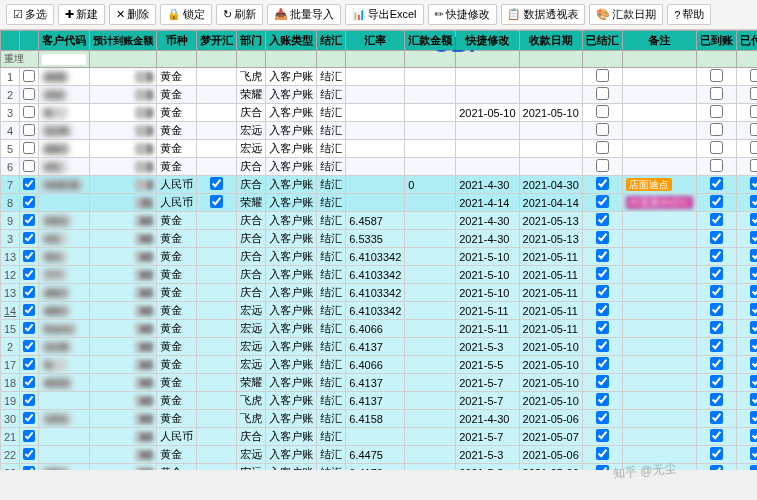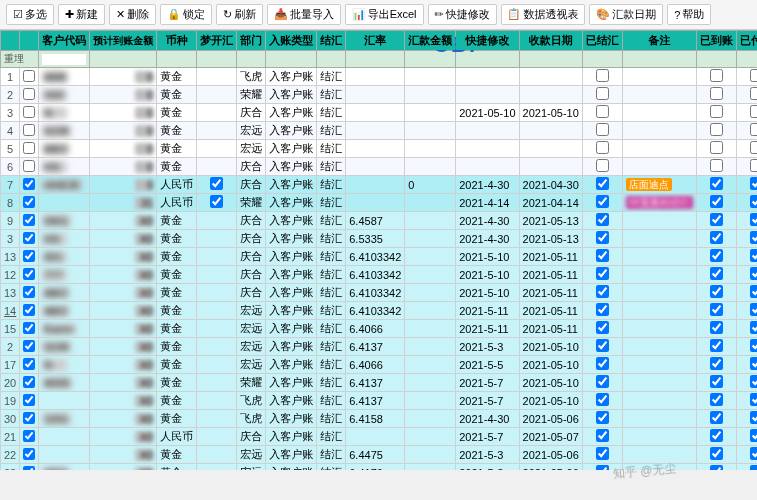--- a/index.html
+++ b/index.html
@@ -475,21 +475,21 @@
             <td>6.4066</td>
             <td></td>
             <td>2021-5-5</td>
             <td>2021-05-10</td>
             <td style="text-align: center;"><input type="checkbox" checked="" style="margin: 0px;"></td>
             <td></td>
             <td style="text-align: center;"><input type="checkbox" checked="" style="margin: 0px;"></td>
             <td style="text-align: center;"><input type="checkbox" checked="" style="margin: 0px;"></td>
           </tr>
           <tr style="background: rgb(200, 244, 249);">
-            <td style="text-align: center; color: rgb(85, 85, 85); width: 20px;">20</td>
+            <td style="text-align: center; color: rgb(85, 85, 85); width: 20px;">18</td>
             <td style="text-align: center; width: 18px;"><input type="checkbox" checked="" style="margin: 0px; width: 12px; height: 12px;"></td>
             <td style="max-width: 55px;"><span style="filter: blur(3px); background-color: rgb(204, 204, 204); border-radius: 2px; padding: 0px 2px; display: inline-block; min-width: 25px;">A555</span></td>
             <td style="text-align: right;"><span style="filter: blur(2px); background-color: rgb(187, 187, 187); border-radius: 2px; display: inline-block; min-width: 18px;">X0</span></td>
             <td>黄金</td>
             <td style="text-align: center;"></td>
             <td>荣耀</td>
             <td>入客户账</td>
             <td>结汇</td>
             <td>6.4137</td>
             <td></td>

